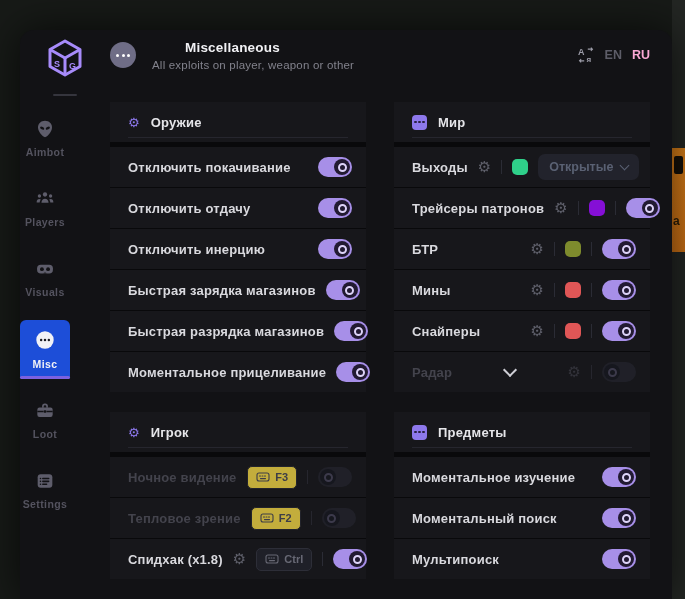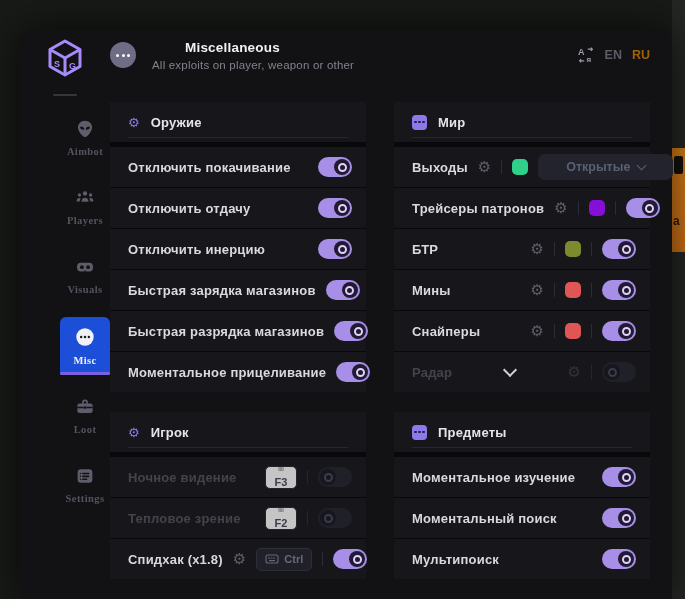--- a/index.html
+++ b/index.html
@@ -17,21 +17,21 @@
   .panel{
     position:absolute;left:20px;top:30px;width:652px;height:569px;
     background:#121215;border-radius:14px 14px 0 0;
     box-shadow:0 0 40px rgba(0,0,0,.65);
     display:flex;
   }
   
   .sidebar{width:90px;flex:none;display:flex;flex-direction:column;align-items:center;padding-top:8px;}
   .logo{width:40px;height:40px;}
   .logo-divider{width:24px;height:2px;border-radius:1px;background:#35353d;margin-top:16px;}
-  .nav{margin-top:14px;display:flex;flex-direction:column;gap:14px;width:100%;align-items:flex-end;font-family:Liberation Serif, serif;}
+  .nav{margin-top:14px;display:flex;flex-direction:column;gap:14px;width:100%;align-items:flex-start;}
   .nav-item{
     width:50px;padding:9px 0 8px 0;display:flex;flex-direction:column;align-items:center;gap:7px;
     color:#5e5d6b;cursor:pointer;position:relative;border-radius:6px 6px 0 0;
   }
   .nav-item .nav-label{font-size:10.5px;letter-spacing:.4px;color:#54535f;font-weight:600;}
   .nav-item.selected{background:#1d4ed8;}
   .nav-item.selected .nav-label{color:#f2f2f6;}
   .nav-item.selected{color:#f2f2f6;}
   .nav-item.selected::after{content:"";position:absolute;left:0;right:0;bottom:-1px;height:3px;background:#7b61e0;border-radius:2px;}
   .nav-item svg{display:block;}
@@ -40,21 +40,21 @@
   .main{flex:1;display:flex;flex-direction:column;padding:10px 22px 0 0;}
   .hdr{height:56px;display:flex;align-items:flex-start;flex:none;}
   .hdr-icon{width:26px;height:26px;border-radius:50%;background:#6f6d86;display:flex;align-items:center;justify-content:center;gap:2.5px;margin-top:2px;}
   .hdr-icon i{width:3px;height:3px;border-radius:50%;background:#fff;}
   .hdr-text{margin-left:16px;}
   .hdr-title{font-size:13.5px;font-weight:700;color:#f1f1f4;letter-spacing:.2px;margin-left:33px;}
   .hdr-sub{font-size:11.5px;color:#82828c;margin-top:4px;letter-spacing:.2px;}
   .lang{margin-left:auto;display:flex;align-items:center;gap:10px;margin-top:6px;}
   .lang .ticon{color:#9c9ca8;}
   .lang-en{font-size:12.5px;font-weight:700;color:#5d5d68;cursor:pointer;}
-  .lang-ru{font-size:12.5px;font-weight:700;color:#a16207;cursor:pointer;}
+  .lang-ru{font-size:12.5px;font-weight:700;color:#f9a8d4;cursor:pointer;}
 
   .content{display:flex;gap:28px;margin-top:6px;}
   .col{width:256px;display:flex;flex-direction:column;gap:20px;}
 
   .section{background:#09090b;display:flex;flex-direction:column;border-radius:2px;}
   .sec-head{height:40px;background:#17171b;display:flex;align-items:center;gap:11px;padding:0 18px;position:relative;margin-bottom:5px;flex:none;}
   .sec-head::after{content:"";position:absolute;left:18px;right:18px;bottom:4px;height:1px;background:#26262e;}
   .sec-title{font-size:13px;font-weight:700;color:#e5e5e9;letter-spacing:.2px;}
   .sec-gear{color:#8d78ec;font-family:"DejaVu Sans",sans-serif;font-size:13px;line-height:1;}
   .sec-dots{width:15px;height:15px;border-radius:4px;background:#8d78ec;display:flex;align-items:center;justify-content:center;gap:1.5px;}
@@ -64,23 +64,23 @@
   .row{height:40px;background:#17171b;display:flex;align-items:center;padding:0 14px 0 18px;gap:10px;}
   .row-label{flex:1;font-size:13px;font-weight:600;color:#d9d9de;letter-spacing:.2px;white-space:nowrap;}
   .row.disabled .row-label{color:#43434c;}
   .controls{display:flex;align-items:center;gap:10px;}
   .row.disabled .controls{opacity:.75;}
   .gear{color:#5e5f6a;font-family:"DejaVu Sans",sans-serif;font-size:15px;line-height:1;cursor:pointer;}
   .row.disabled .gear{color:#3c3c45;}
   .vdiv{width:1px;height:14px;background:#2b2c35;}
   .swatch{width:16px;height:16px;border-radius:5px;cursor:pointer;}
   .badge{display:flex;align-items:center;gap:5px;height:21px;padding:0 8px;border-radius:5px;background:#1f2028;border:1px solid #2d2e38;color:#686975;font-size:11px;font-weight:600;}
-  .row.disabled .badge{color:#4a4a56;background:#ffffff;border-color:#262731;flex-direction:column;}
+  .row.disabled .badge{color:#4a4a56;background:#fde047;border-color:#262731;}
   .badge svg{display:block;}
-  .dropdown{display:flex;align-items:center;gap:8px;height:26px;padding:0 28px;border-radius:7px;background:#22232c;color:#5a6173;font-size:12.5px;font-weight:700;cursor:pointer;}
+  .dropdown{display:flex;align-items:center;gap:8px;height:26px;padding:0 11px;border-radius:7px;background:#22232c;color:#5a6173;font-size:12.5px;font-weight:700;cursor:pointer;}
   .chev{width:6px;height:6px;border-right:1.8px solid currentColor;border-bottom:1.8px solid currentColor;transform:rotate(45deg);margin-top:-3px;}
   .chev-slot{flex:1;display:flex;justify-content:center;}
   .chev-big{width:8px;height:8px;border-right:2px solid #cfcfd6;border-bottom:2px solid #cfcfd6;transform:rotate(45deg);margin-top:-4px;cursor:pointer;}
 
   .toggle{width:34px;height:20px;border-radius:10px;position:relative;cursor:pointer;flex:none;}
   .toggle .knob{position:absolute;top:2px;width:16px;height:16px;border-radius:50%;display:flex;align-items:center;justify-content:center;}
   .toggle .knob::after{content:"";width:5px;height:5px;border-radius:50%;border:2.2px solid #ddd3f8;}
   .toggle.on{background:#a78fe8;}
   .toggle.on .knob{right:2px;background:#221a32;}
   .toggle.off{background:#23242d;}

